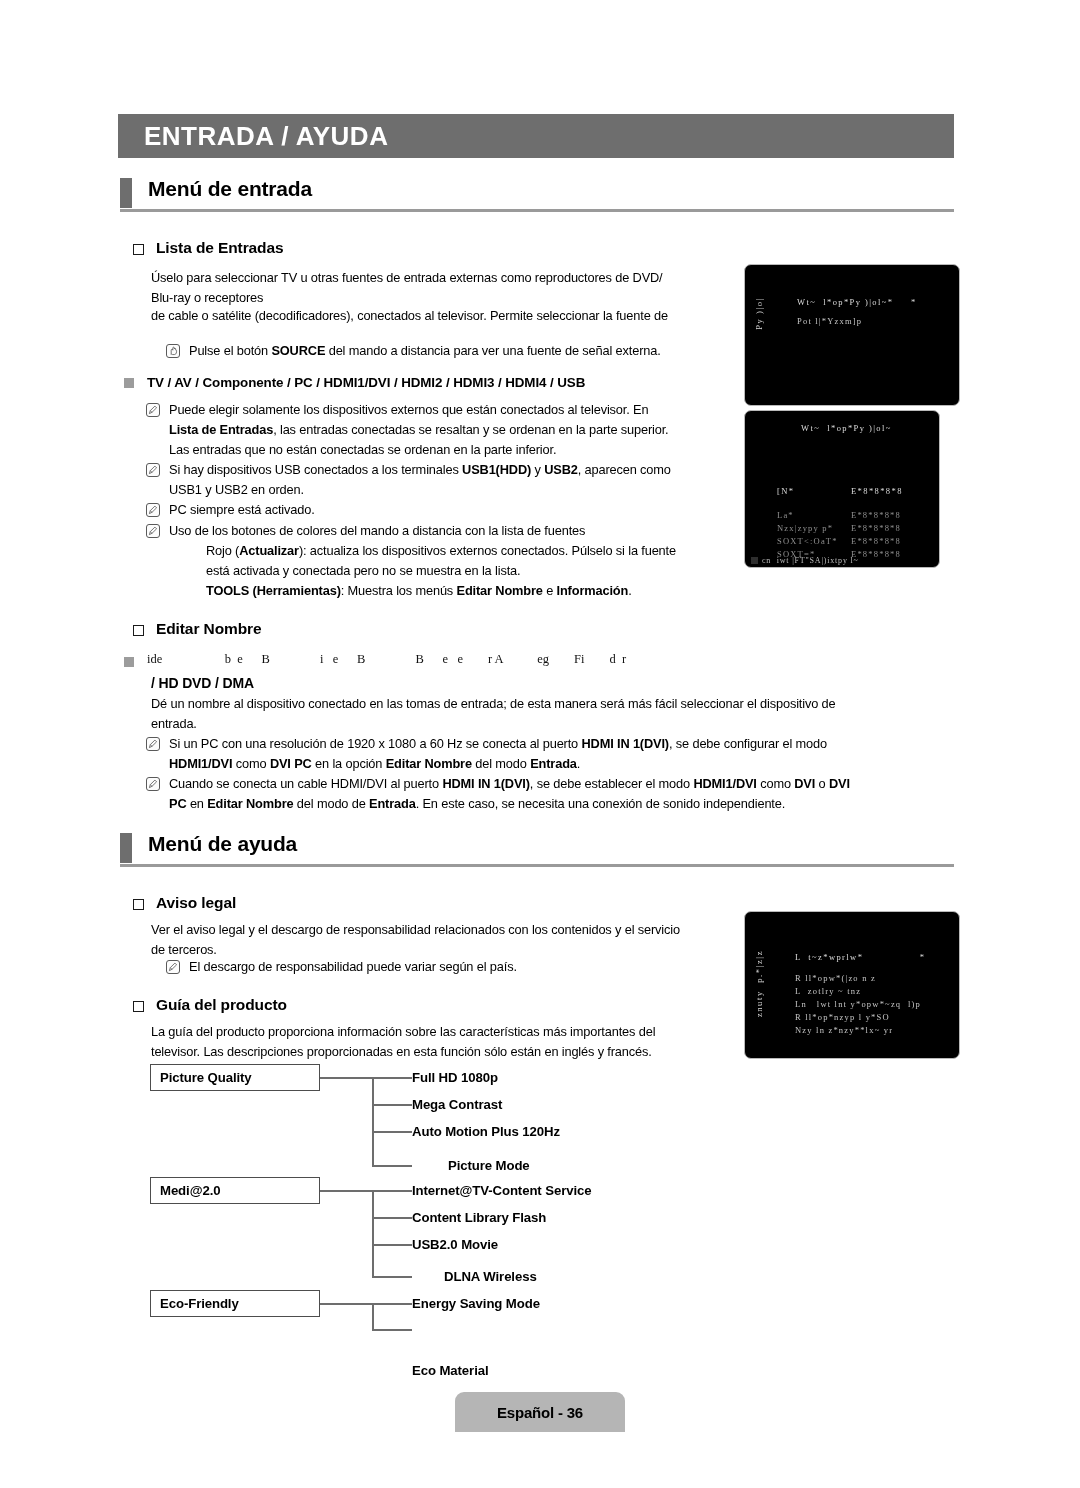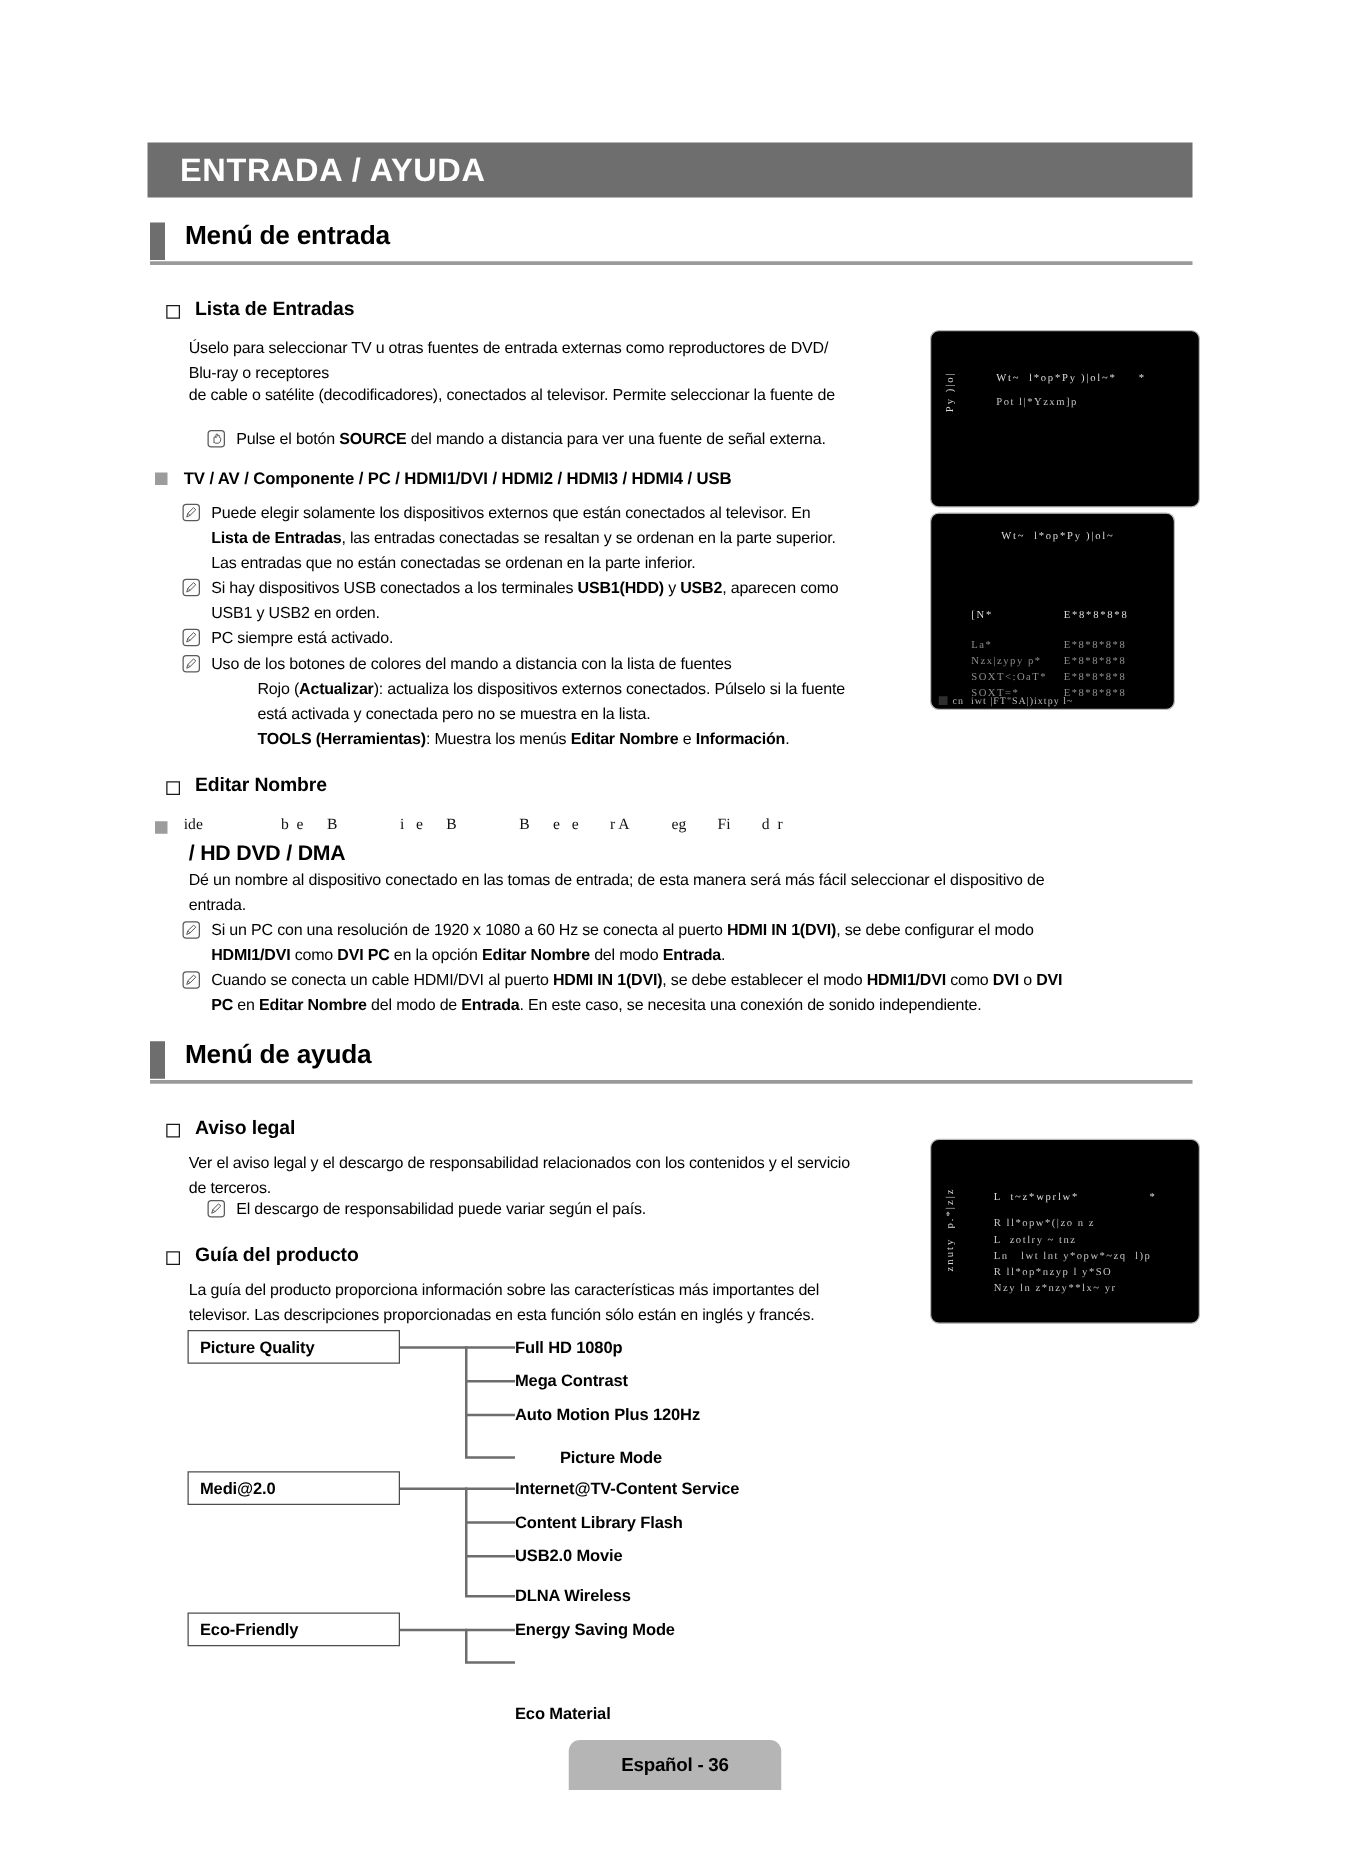--- a/index.html
+++ b/index.html
@@ -369,21 +369,21 @@
     <div class="cbox"></div>
     <div class="sh-label">Editar Nombre</div>
   </div>
 
   <div class="sq-row" style="left:124px; top:652px; width:840px;">
     <span class="sqbullet"></span>
     <span>
       <div class="garbled">ide                    b  e      B                i   e      B                B      e   e        r A           eg        Fi        d  r</div>
     </span>
   </div>
-  <div class="para" style="left:151px; top:673px; width:600px; font-weight:bold; font-size:17px;">
+  <div class="para" style="left:151px; top:673px; width:600px; font-weight:bold; font-size:14px;">
     <div>/ HD DVD / DMA</div>
   </div>
 
   <div class="para" style="left:151px; top:694px; width:810px;">
     <div>Dé un nombre al dispositivo conectado en las tomas de entrada; de esta manera será más fácil seleccionar el dispositivo de</div>
     <div>entrada.</div>
   </div>
 
   <div class="icon-row" style="left:146px; top:734px; width:820px;">
     <span class="ico">
@@ -499,21 +499,21 @@
       <span>Medi@2.0</span>
     </div>
     <div class="hline" style="left:170px; top:126px; width:92px;"></div>
     <div class="vline" style="left:222px; top:126px; height:87px;"></div>
     <div class="hline" style="left:222px; top:153px; width:40px;"></div>
     <div class="hline" style="left:222px; top:180px; width:40px;"></div>
     <div class="hline" style="left:222px; top:212px; width:40px;"></div>
     <div class="leaf" style="top:119px;">Internet@TV-Content Service</div>
     <div class="leaf" style="top:146px;">Content Library Flash</div>
     <div class="leaf" style="top:173px;">USB2.0 Movie</div>
-    <div class="leaf" style="top:205px;">DLNA Wireless</div>
+    <div class="leaf" style="top:205px;margin-left:32px;">DLNA Wireless</div>
 
     <div class="tbox" style="top:226px;">
       <span>Eco-Friendly</span>
     </div>
     <div class="hline" style="left:170px; top:239px; width:92px;"></div>
     <div class="vline" style="left:222px; top:239px; height:27px;"></div>
     <div class="hline" style="left:222px; top:265px; width:40px;"></div>
     <div class="leaf" style="top:232px;">Energy Saving Mode</div>
     <div class="leaf" style="top:259px;margin-top:40px;">Eco Material</div>
   </div>

